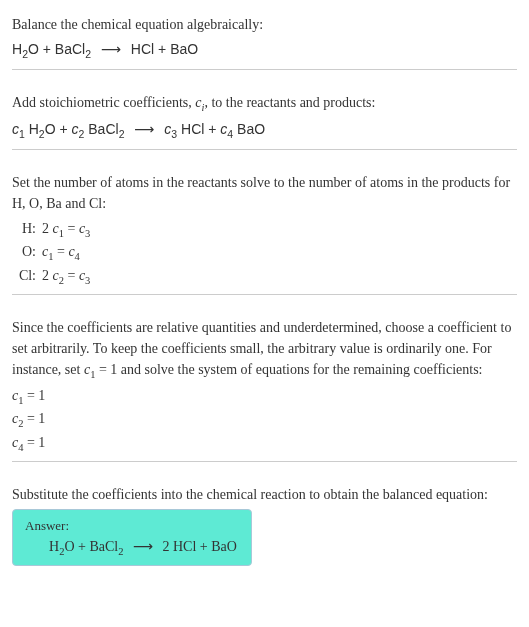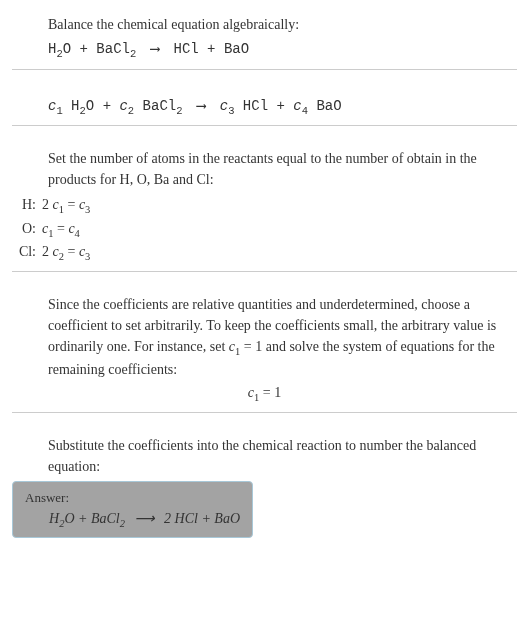--- a/index.html
+++ b/index.html
@@ -17,25 +17,24 @@
     }
     .section {
       padding: 6px 0;
       border-bottom: 1px solid #ccc;
     }
     .section.no-border {
       border-bottom: none;
     }
     .line {
       line-height: 1.5;
-      margin-left: 36px;
     }
     .reaction {
       margin-top: 4px;
-      font-family: Liberation Mono, monospace;
+      font-family: Liberation Sans, sans-serif;
     }
     sub {
       font-size: 0.75em;
       vertical-align: sub;
     }
     .sub-i {
       font-style: italic;
       font-size: 0.75em;
       vertical-align: sub;
     }
@@ -60,62 +59,61 @@
       padding-right: 6px;
     }
     .atom-eq {
       text-align: center;
     }
     .coeff-list {
       margin-top: 2px;
     }
     .coeff-row {
       line-height: 1.5;
-      text-align: center;
     }
     .answer-box {
       border: 1px solid #a8c8d8;
-      background: #a3a3a3;
+      background: #5eead4;
       border-radius: 4px;
       padding: 8px 12px;
       margin-top: 4px;
       display: inline-block;
       min-width: 240px;
     }
     .answer-label {
       font-size: 13px;
       color: #333;
       margin-bottom: 4px;
     }
     .answer-eq {
       padding-left: 24px;
-      font-style: italic;
     }
     .spacer {
       height: 16px;
     }
   </style>
 </head>
 <body>
 
 <div class="section">
   <div class="line">Balance the chemical equation algebraically:</div>
   <div class="line reaction">H<sub>2</sub>O + BaCl<sub>2</sub> <span class="arrow">⟶</span> HCl + BaO</div>
 </div>
 
 <div class="spacer"></div>
 
 <div class="section">
+  <div class="line">Add stoichiometric coefficients, <span class="italic">c<span class="sub-i">i</span></span>, to the reactants and products:</div>
   <div class="line reaction"><span class="italic">c</span><sub>1</sub> H<sub>2</sub>O + <span class="italic">c</span><sub>2</sub> BaCl<sub>2</sub> <span class="arrow">⟶</span> <span class="italic">c</span><sub>3</sub> HCl + <span class="italic">c</span><sub>4</sub> BaO</div>
 </div>
 
 <div class="spacer"></div>
 
 <div class="section">
-  <div class="line">Set the number of atoms in the reactants equal to the number of obtain in the products for H, O, Ba and Cl:</div>
+  <div class="line">Set the number of atoms in the reactants solve to the number of atoms in the products for H, O, Ba and Cl:</div>
   <div class="atom-table">
     <div class="atom-row">
       <div class="atom-label">H:</div>
       <div class="atom-eq">2 <span class="italic">c</span><sub>1</sub> = <span class="italic">c</span><sub>3</sub></div>
     </div>
     <div class="atom-row">
       <div class="atom-label">O:</div>
       <div class="atom-eq"><span class="italic">c</span><sub>1</sub> = <span class="italic">c</span><sub>4</sub></div>
     </div>
     <div class="atom-row">
@@ -124,24 +122,26 @@
     </div>
   </div>
 </div>
 
 <div class="spacer"></div>
 
 <div class="section">
   <div class="line">Since the coefficients are relative quantities and underdetermined, choose a coefficient to set arbitrarily. To keep the coefficients small, the arbitrary value is ordinarily one. For instance, set <span class="italic">c</span><sub>1</sub> = 1 and solve the system of equations for the remaining coefficients:</div>
   <div class="coeff-list">
     <div class="coeff-row"><span class="italic">c</span><sub>1</sub> = 1</div>
+    <div class="coeff-row"><span class="italic">c</span><sub>2</sub> = 1</div>
+    <div class="coeff-row"><span class="italic">c</span><sub>4</sub> = 1</div>
   </div>
 </div>
 
 <div class="spacer"></div>
 
 <div class="section no-border">
-  <div class="line">Substitute the coefficients into the chemical reaction to number the balanced equation:</div>
+  <div class="line">Substitute the coefficients into the chemical reaction to obtain the balanced equation:</div>
   <div class="answer-box">
     <div class="answer-label">Answer:</div>
     <div class="answer-eq">H<sub>2</sub>O + BaCl<sub>2</sub> <span class="arrow">⟶</span> 2 HCl + BaO</div>
   </div>
 </div>
 
 </body></html>

